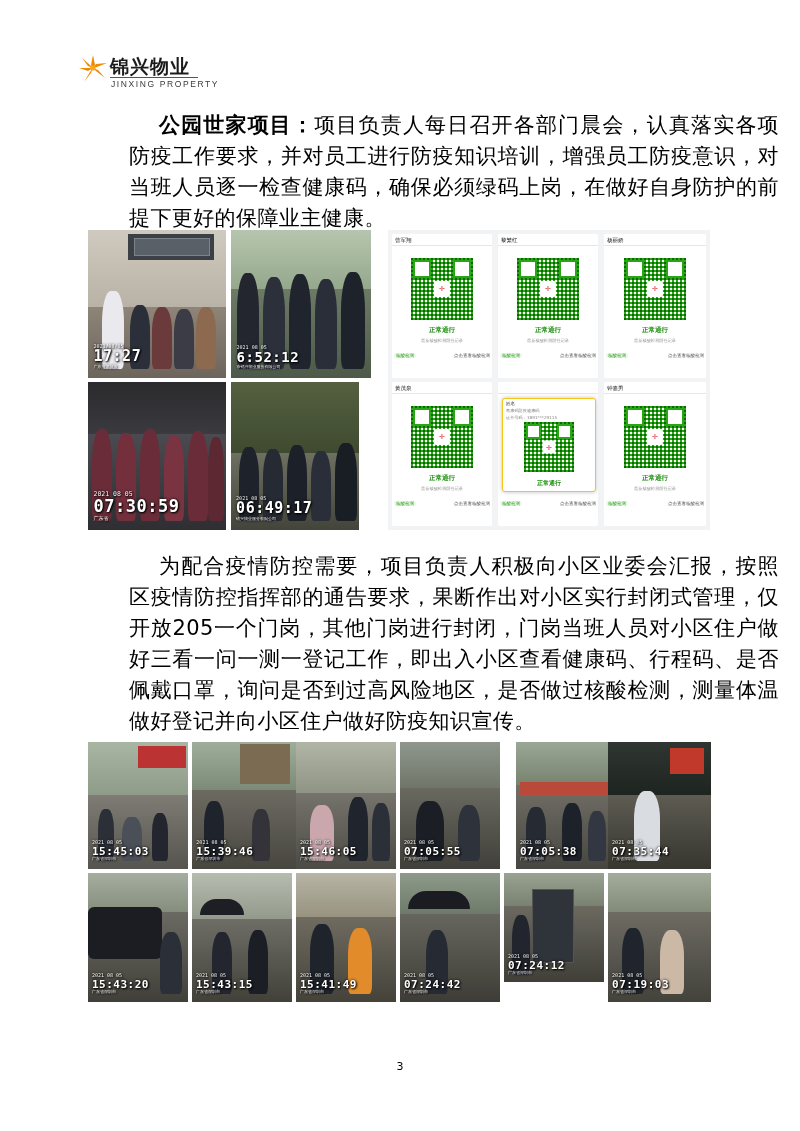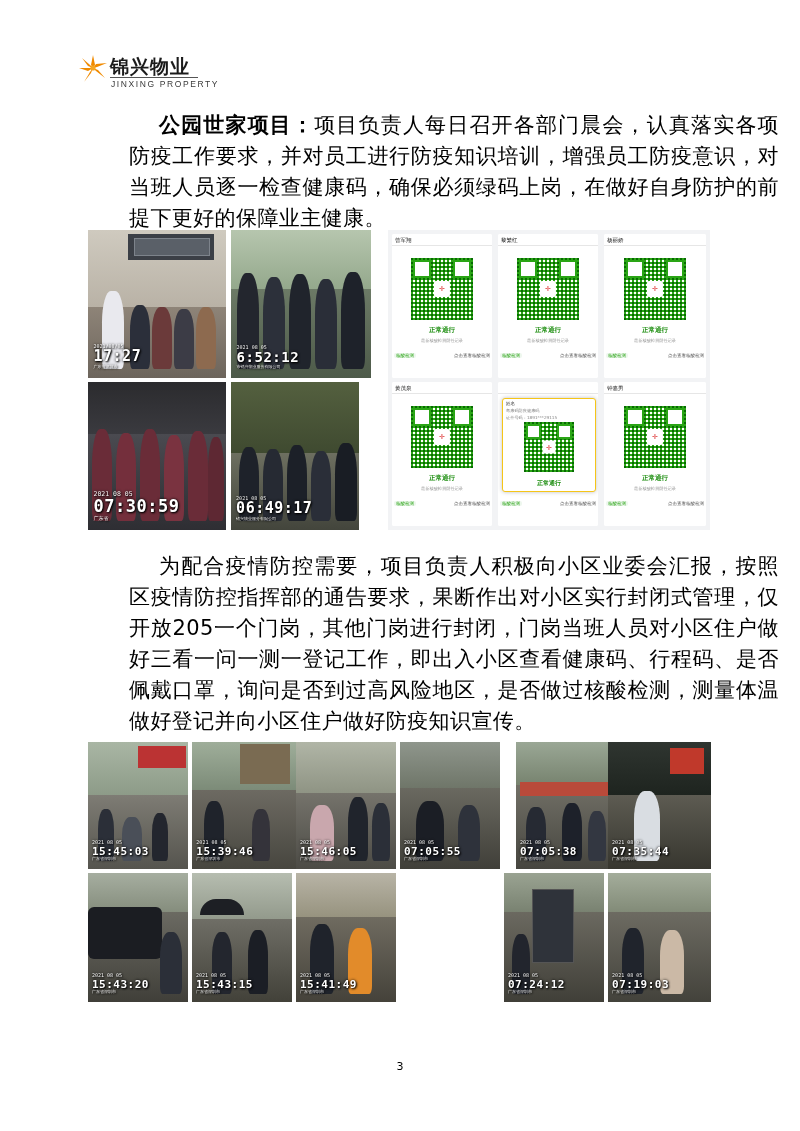--- a/index.html
+++ b/index.html
@@ -543,22 +543,33 @@
       <div class="ground" style="background:linear-gradient(#6f6b60,#45423a); height:66%;"></div>
       <div class="fig" style="left:14px; width:24px; height:70px; background:#1f232b;"></div>
       <div class="fig" style="left:52px; width:24px; height:66px; background:#e28b2a;"></div>
       <div class="stamp small">
         <span class="date">2021 08 05</span>
         <span class="time">15:41:49</span>
         <span class="loc">广东省深圳市</span>
       </div>
     </div>
 
-
-    <div class="ph" style="left:416px; top:131px; width:100px; height:129px;">
+    <div class="ph" style="left:312px; top:131px; width:100px; height:129px;">
+      <div class="sky" style="background:linear-gradient(#8e9a8a,#6d7a69); height:32%;"></div>
+      <div class="ground" style="background:linear-gradient(#67665e,#3d3c36); height:68%;"></div>
+      <div style="position:absolute; left:8px; top:18px; width:62px; height:18px; background:#1a1c21; border-radius:34px 34px 0 0;"></div>
+      <div class="fig" style="left:26px; width:22px; height:64px; background:#262a33;"></div>
+      <div class="stamp small">
+        <span class="date">2021 08 05</span>
+        <span class="time">07:24:42</span>
+        <span class="loc">广东省深圳市</span>
+      </div>
+    </div>
+
+    <div class="ph" style="left:416px; top:131px; width:100px; height:109px;">
       <div class="sky" style="background:linear-gradient(#9aa392,#798271); height:30%;"></div>
       <div class="ground" style="background:linear-gradient(#6b6960,#403f38); height:70%;"></div>
       <div style="position:absolute; left:28px; top:16px; width:40px; height:72px; background:#2f333a; border:1px solid #555;"></div>
       <div class="fig" style="left:8px; width:18px; height:60px; background:#22252d;"></div>
       <div class="stamp small">
         <span class="date">2021 08 05</span>
         <span class="time">07:24:12</span>
         <span class="loc">广东省深圳市</span>
       </div>
     </div>

